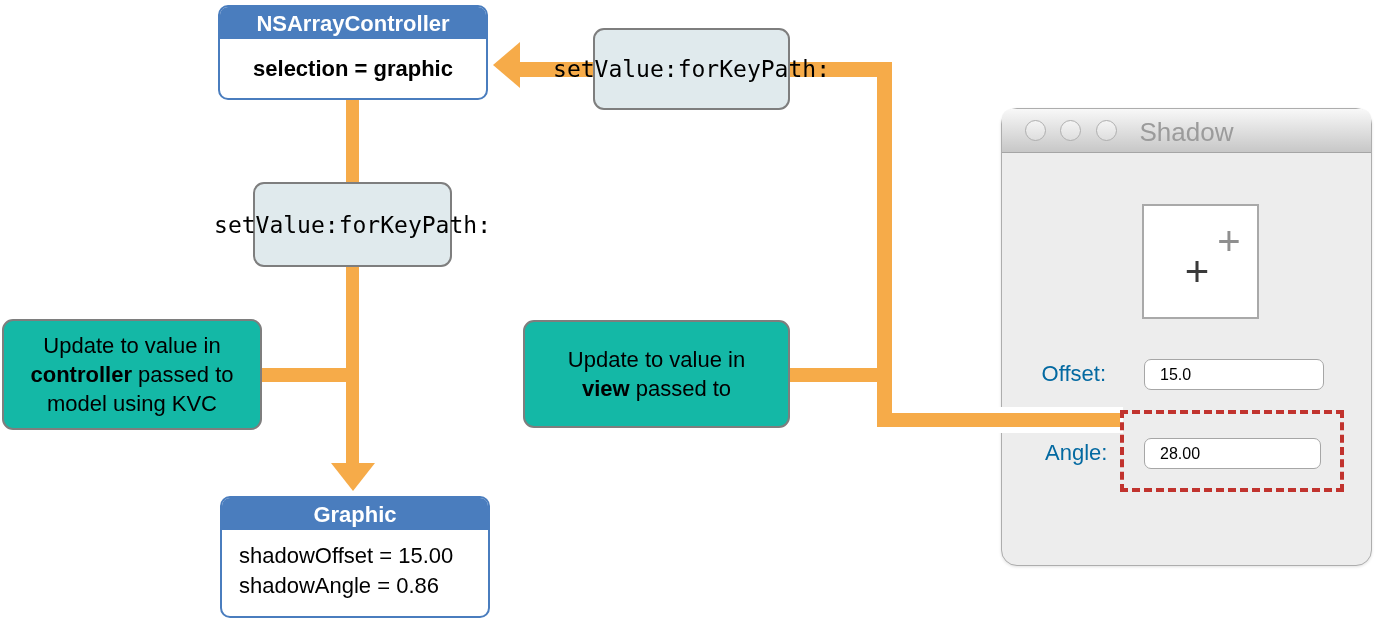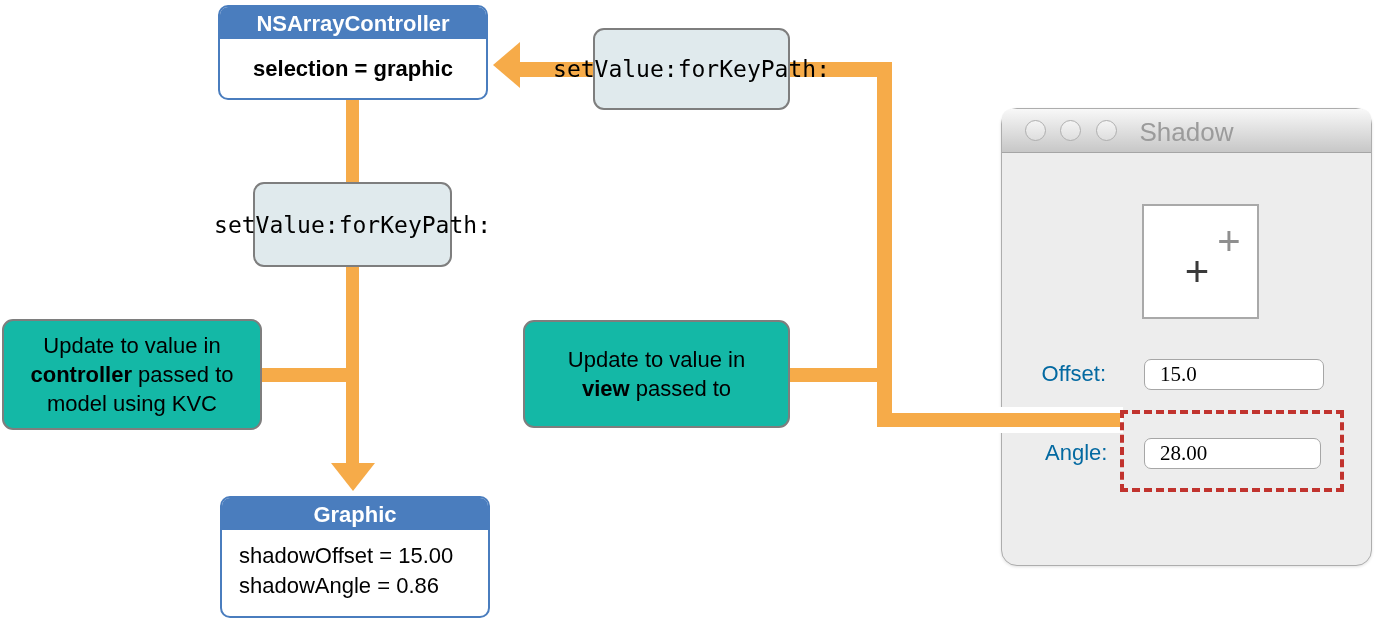--- a/index.html
+++ b/index.html
@@ -43,21 +43,21 @@
   .wtitle { position:absolute; top:8px; left:0; right:0; text-align:center;
             font-size:26px; color:#9B9B9B; }
   .preview { position:absolute; left:140px; top:95px; width:117px; height:115px;
              background:#ffffff; border:2px solid #A9A9A9; }
   .plus { position:absolute; transform:translate(-50%,-50%); font-weight:400;
           text-shadow:0 0 3px #fff, 0 0 3px #fff; }
   .plus-back  { left:85px; top:35px; font-size:40px; color:#8F8F8F; }
   .plus-front { left:53px; top:66px; font-size:42px; color:#3A3A3A; }
   .flabel { position:absolute; font-size:22px; color:#0369a1; text-align:right; }
   .wfield { position:absolute; height:31px; background:#fff; border:1.5px solid #A6A6A6; border-radius:7px;
-            font-family:Liberation Serif, serif; font-size:21px; color:#000; padding:0 0 0 15px; outline:none; }
+            font-family:Liberation Sans, sans-serif; font-size:16px; color:#000; padding:0 0 0 15px; outline:none; }
 
   
   .redhl { position:absolute; left:1120px; top:410px; width:224px; height:82px;
            border:4px dashed #C1332E; z-index:5; }
 </style>
 </head>
 <body>
 
 <div id="canvas">
 

